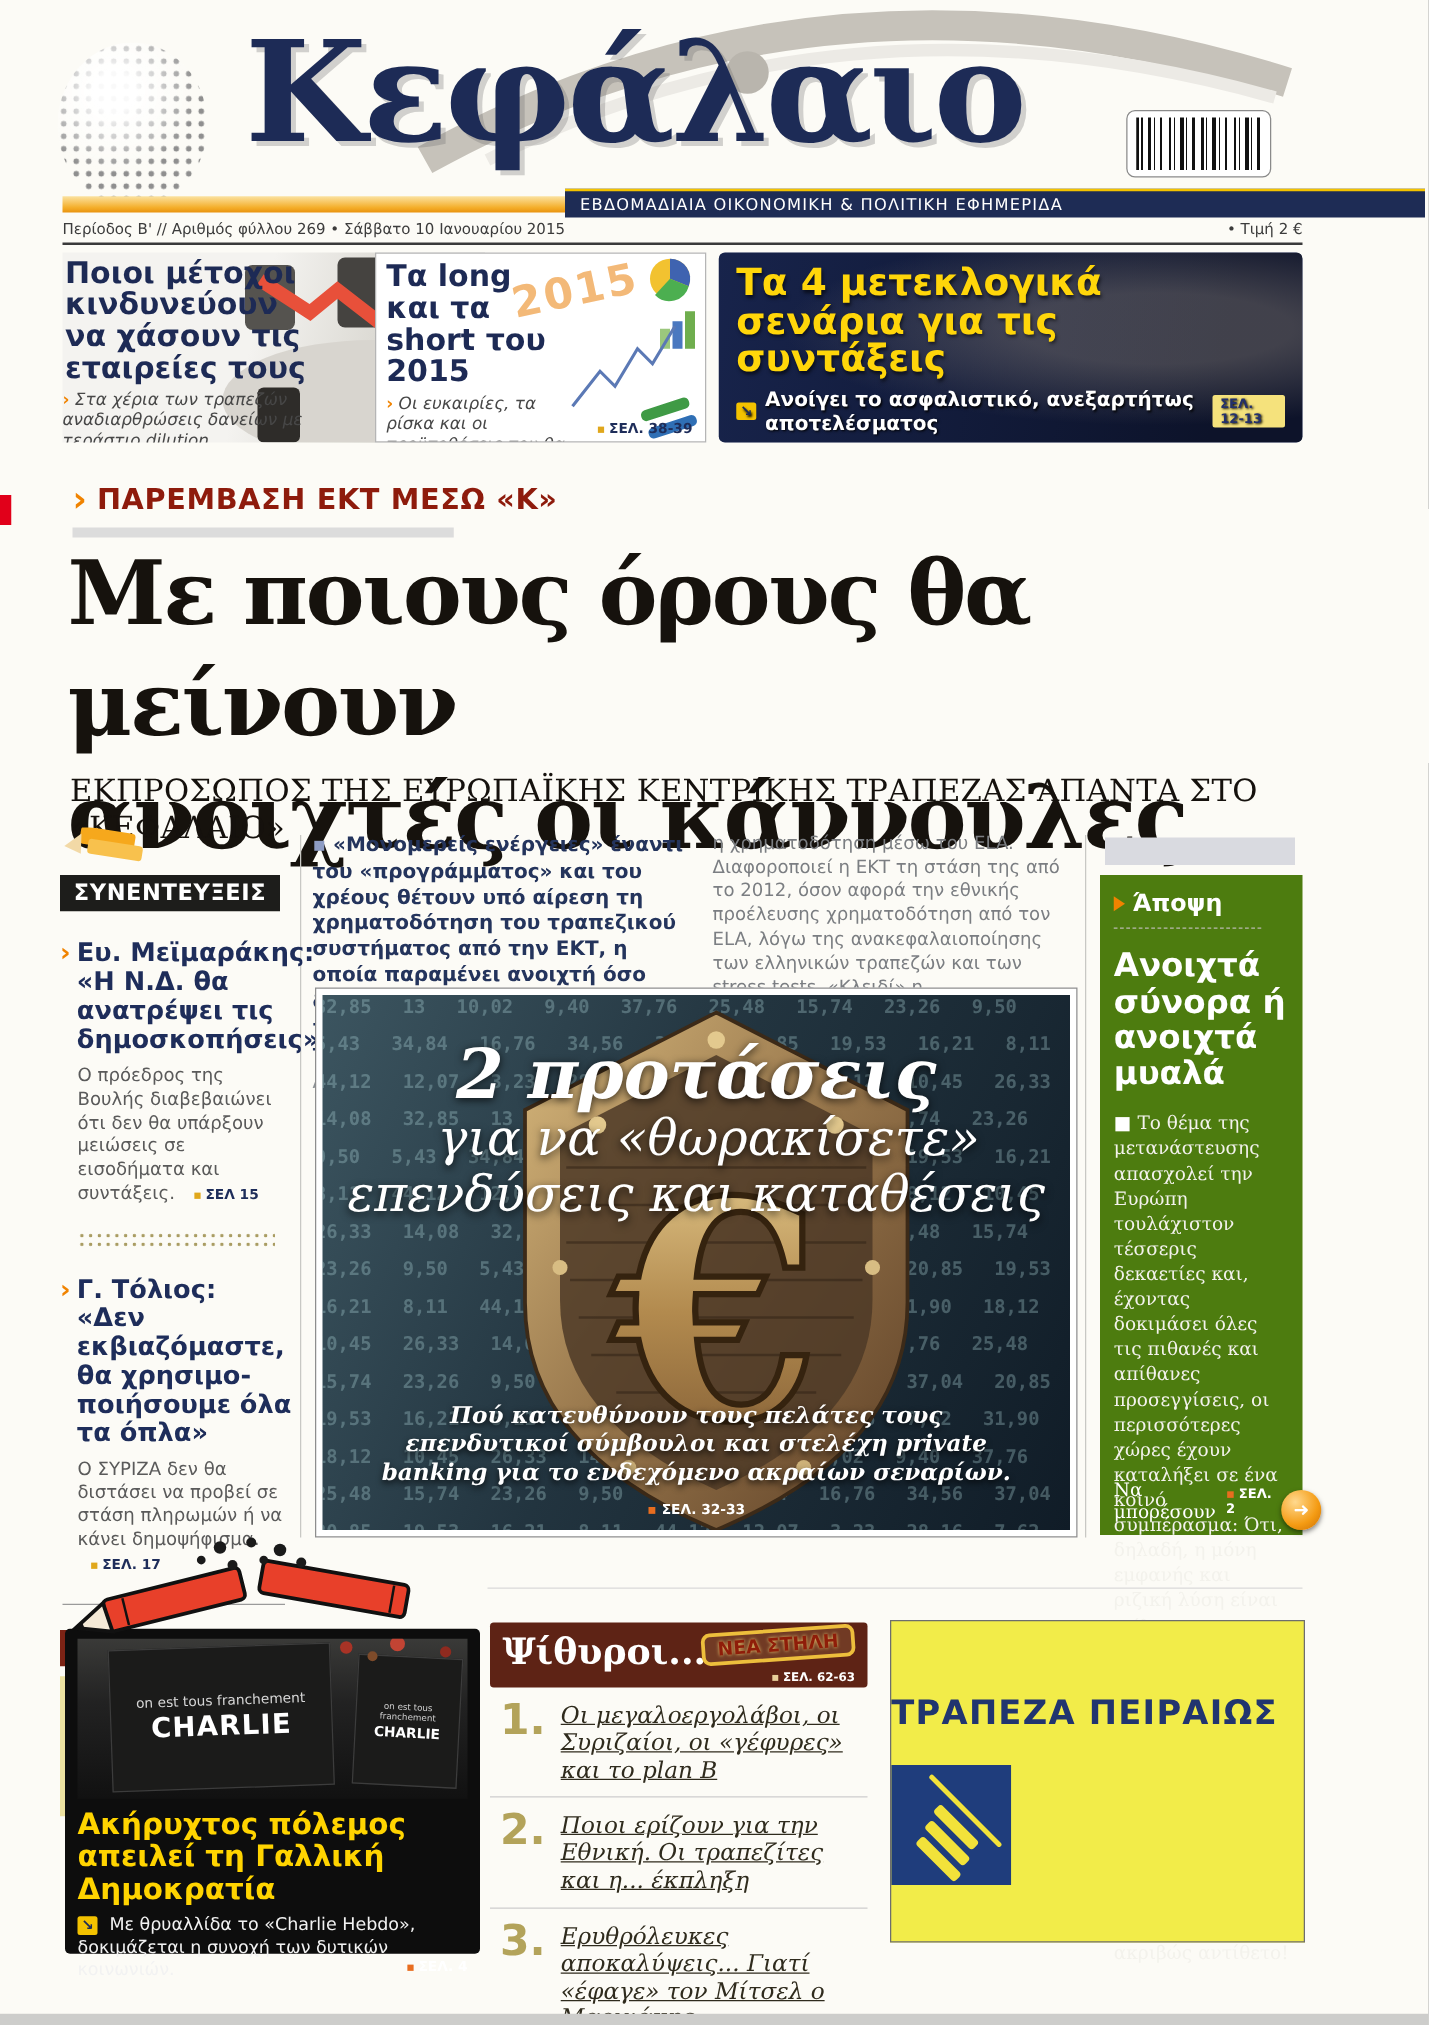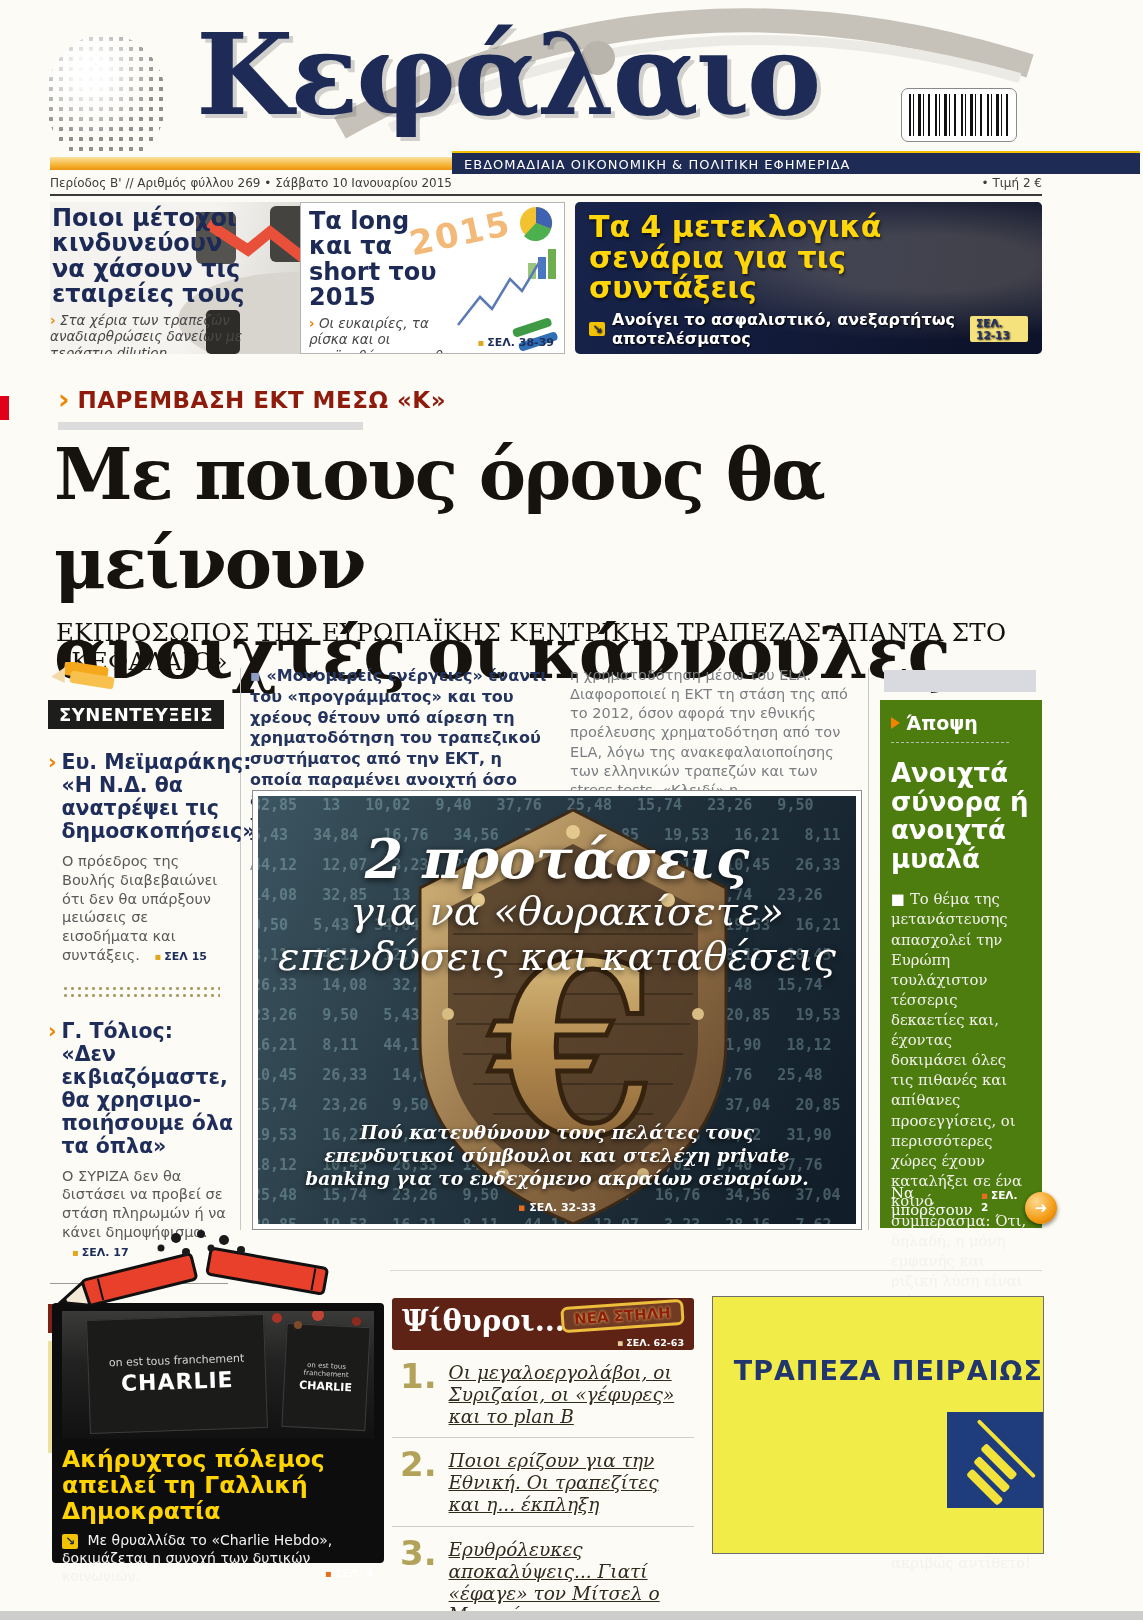--- a/index.html
+++ b/index.html
@@ -171,21 +171,21 @@
     border-radius:7px;padding:1px 10px;font-size:15px;font-weight:800;color:#8f1d09;
     text-shadow:0 0 3px #f3cf76;background:rgba(255,230,150,.12);}
   .wh-page{position:absolute;right:10px;bottom:2px;font-size:9.5px;font-weight:700;color:#fff;}
   .wh-page::before{content:"▪";color:#e8cf9a;margin-right:3px;}
   .wh-item{display:flex;gap:12px;padding:10px 2px 10px 8px;border-bottom:1px solid #cdcdcd;}
   .wh-num{font-size:34px;font-weight:800;color:#b3a35a;line-height:.95;}
   .wh-text{font-family:"DejaVu Serif","Liberation Serif",serif;font-style:italic;
     font-size:18.5px;line-height:1.18;color:#2f2b1d;padding-top:2px;text-decoration:underline;}
 
   .ad{left:712px;top:1296px;width:332px;height:258px;background:#f2ec49;border:1px solid #6e6e6e;
-    display:flex;flex-direction:column;align-items:flex-end;}
+    display:flex;flex-direction:column;align-items:flex-start;}
   .ad-brand{margin-top:58px;font-size:27px;font-weight:700;color:#21356f;letter-spacing:1px;}
   .ad-logo{margin-top:26px;}
 
   .bottom-strip{left:0;top:1611px;width:1143px;height:9px;background:#cdcdcb;}
 </style>
 </head>
 <body>
 
 <div class="page">
 

